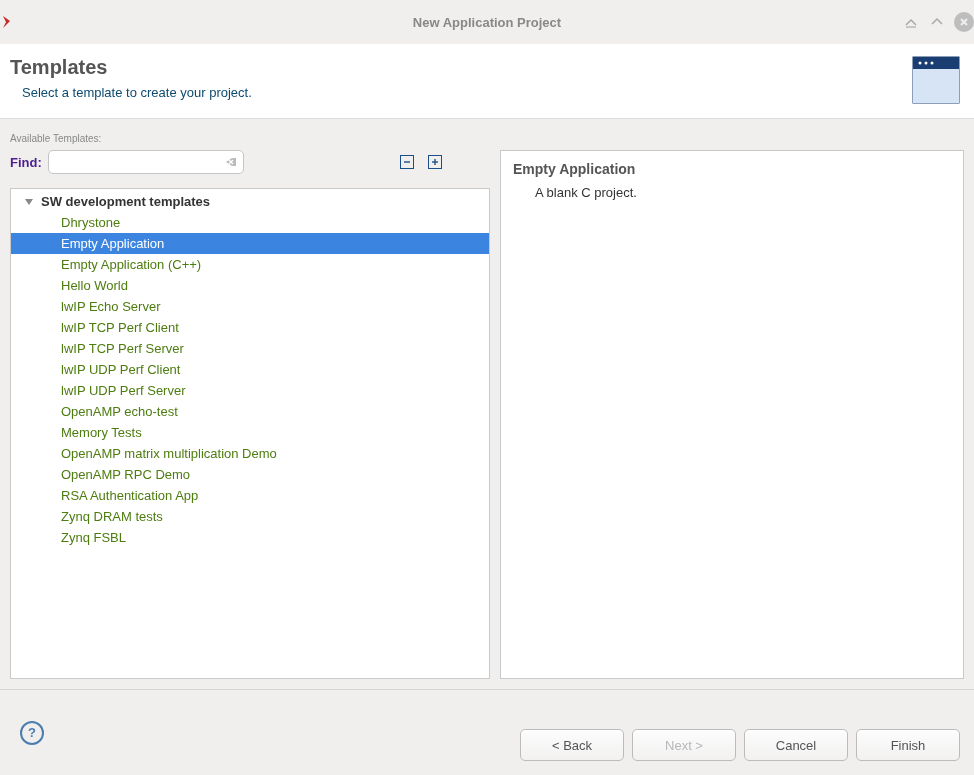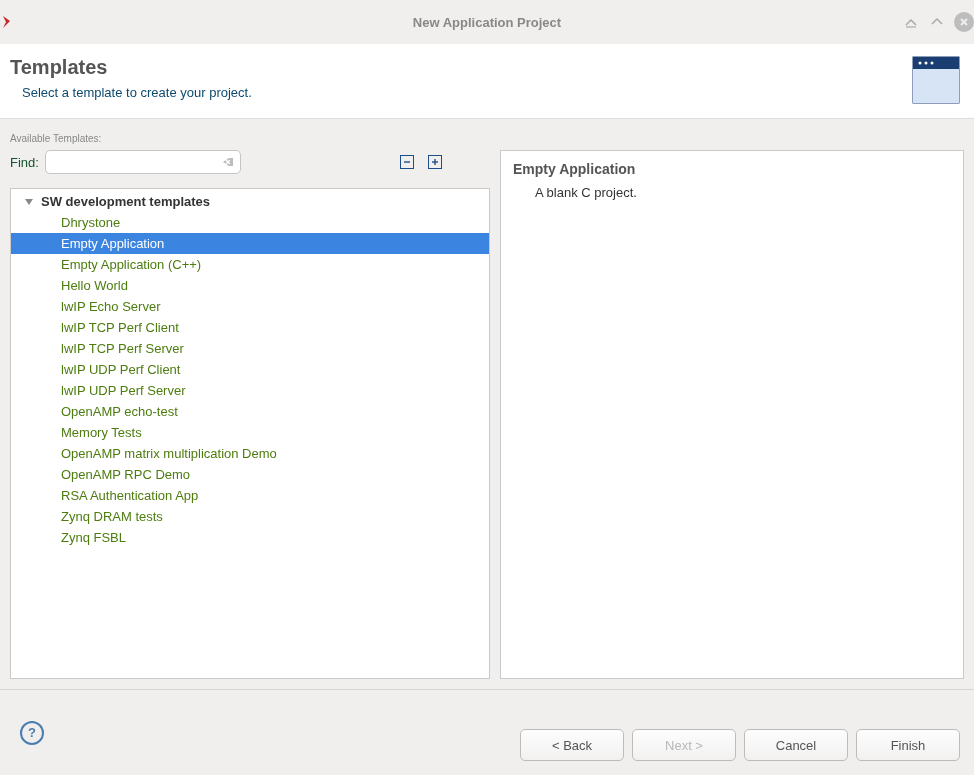--- a/index.html
+++ b/index.html
@@ -99,21 +99,21 @@
     width: 480px;
     display: flex;
     flex-direction: column;
   }
   .find-row {
     display: flex;
     align-items: center;
     gap: 6px;
     margin-bottom: 4px;
   }
-  .find-label { color: #14532d; }
+  .find-label { color: #4c1d95; font-weight: bold; }
   .find-input-wrap {
     position: relative;
     flex: 0 0 196px;
   }
   .find-input {
     width: 100%;
     height: 24px;
     border: 1px solid #c5c5c5;
     border-radius: 5px;
     padding: 2px 24px 2px 6px;

